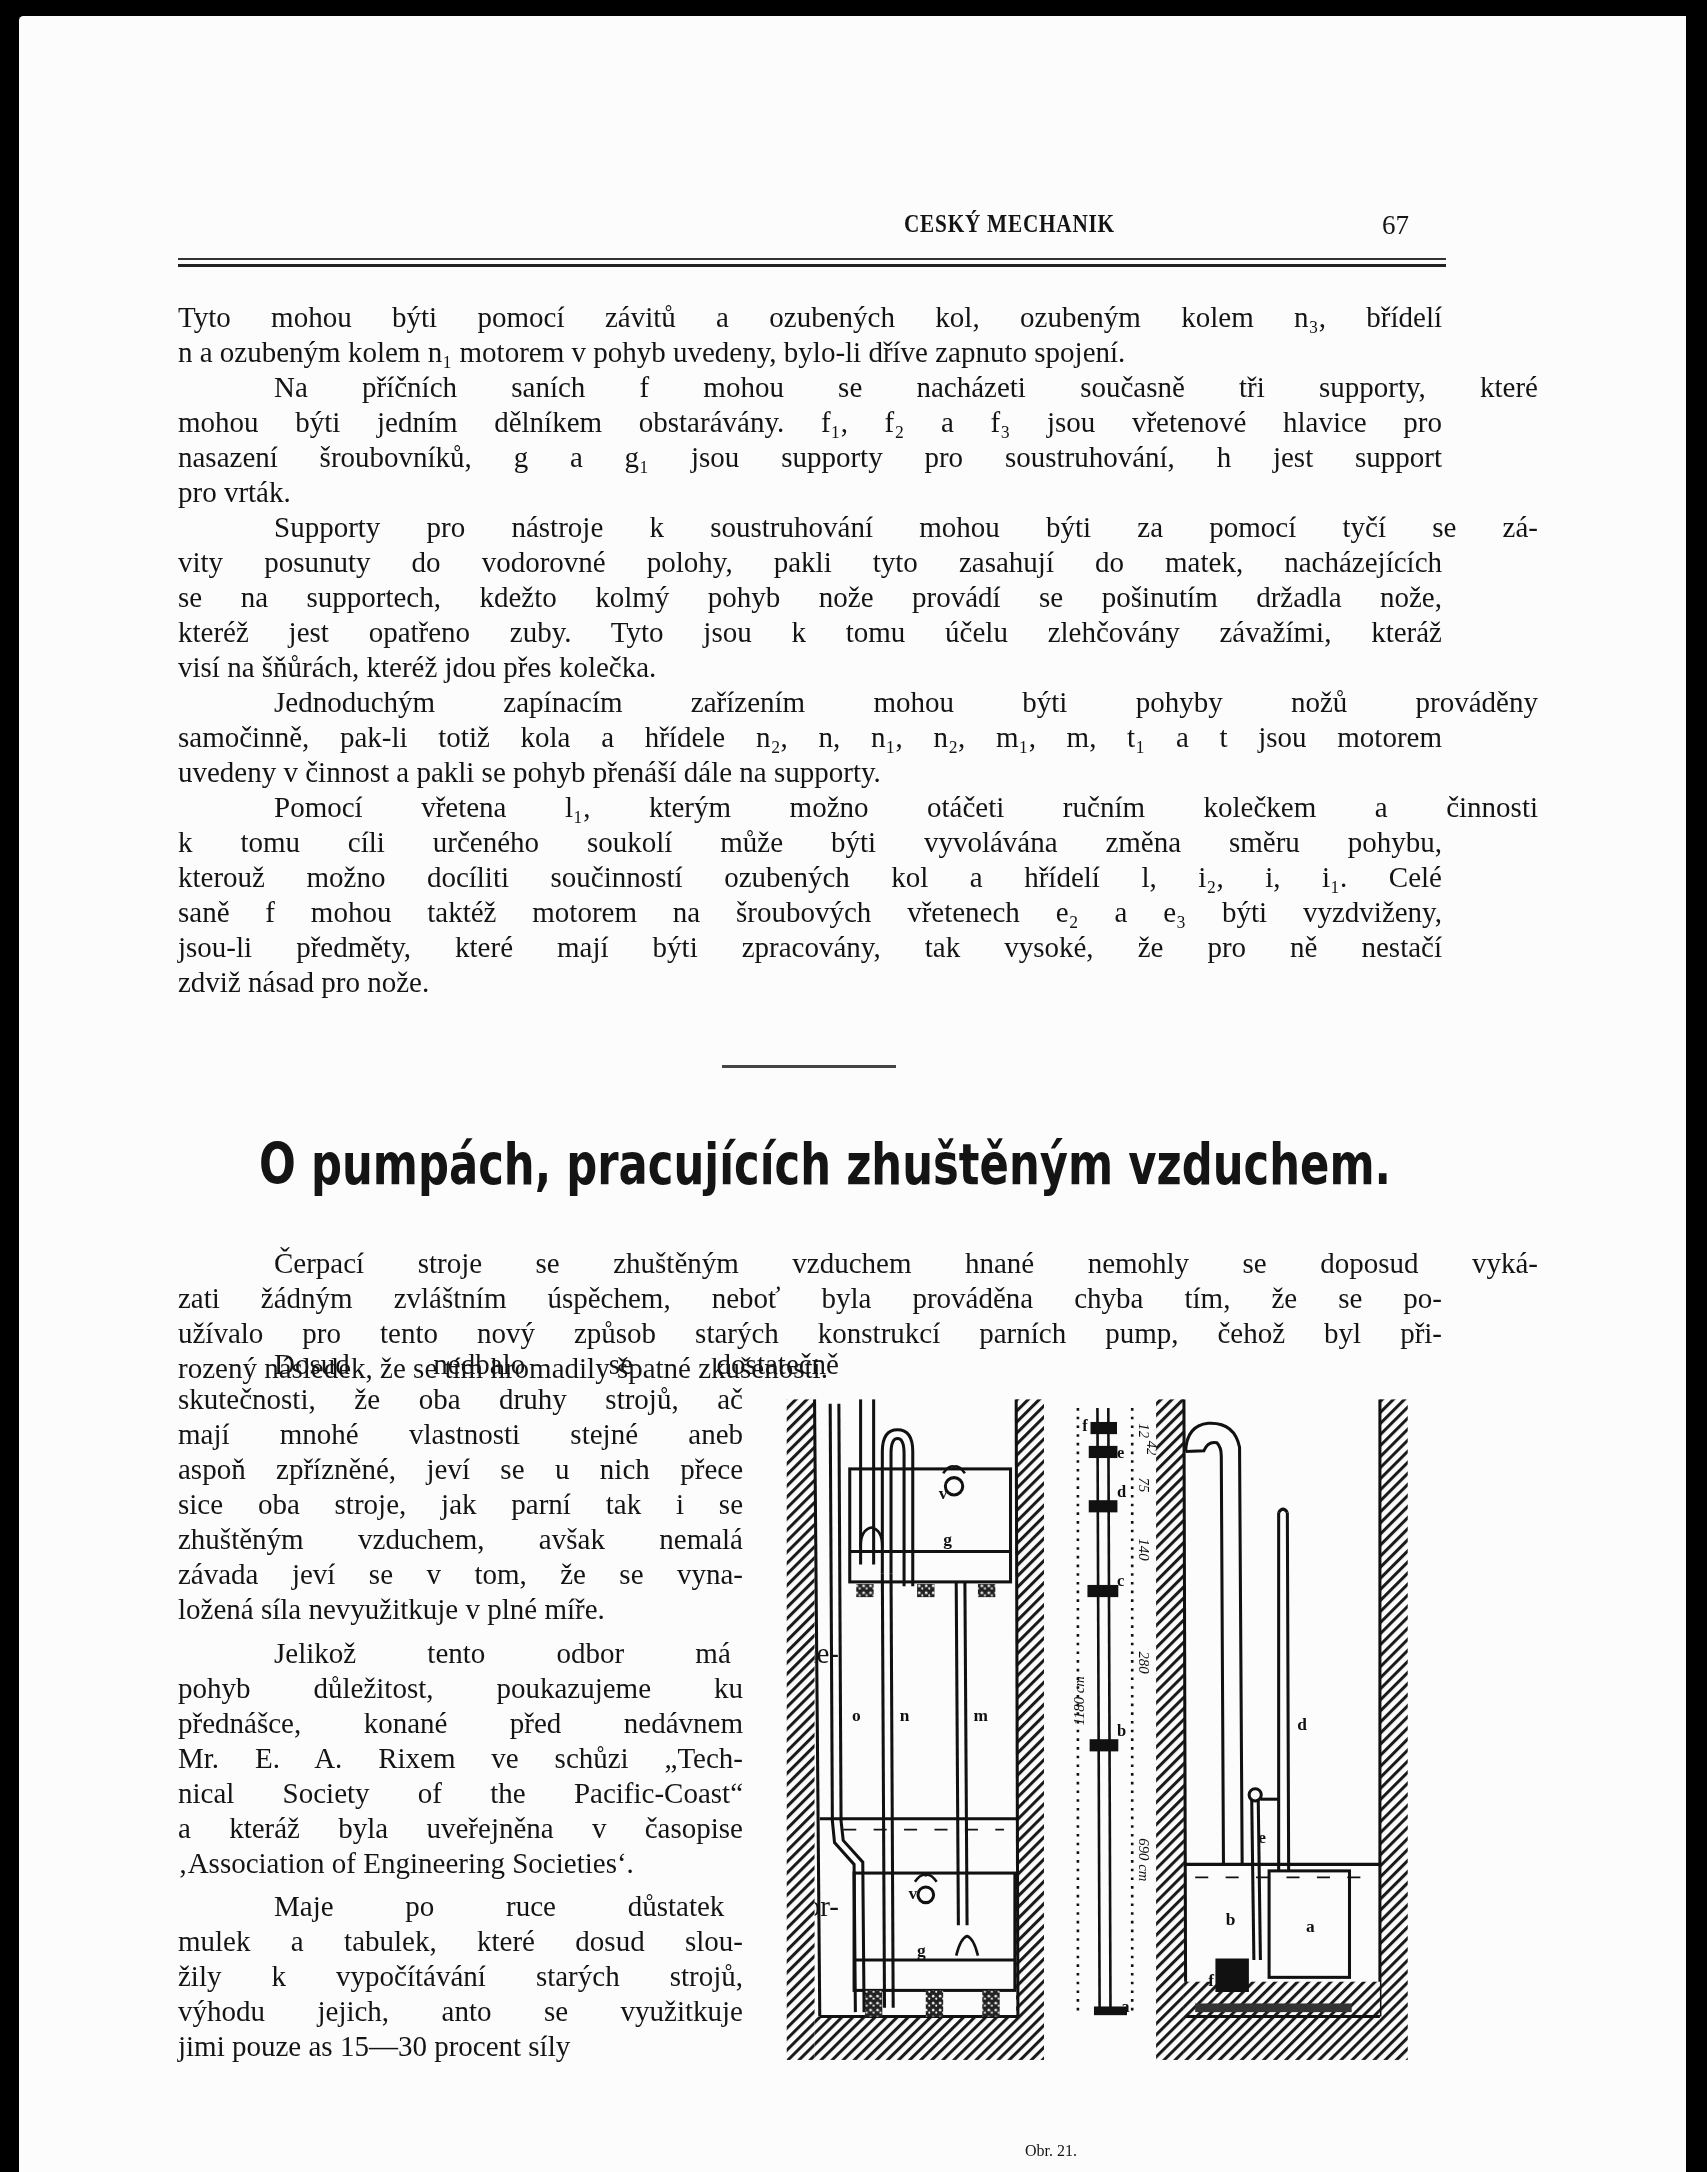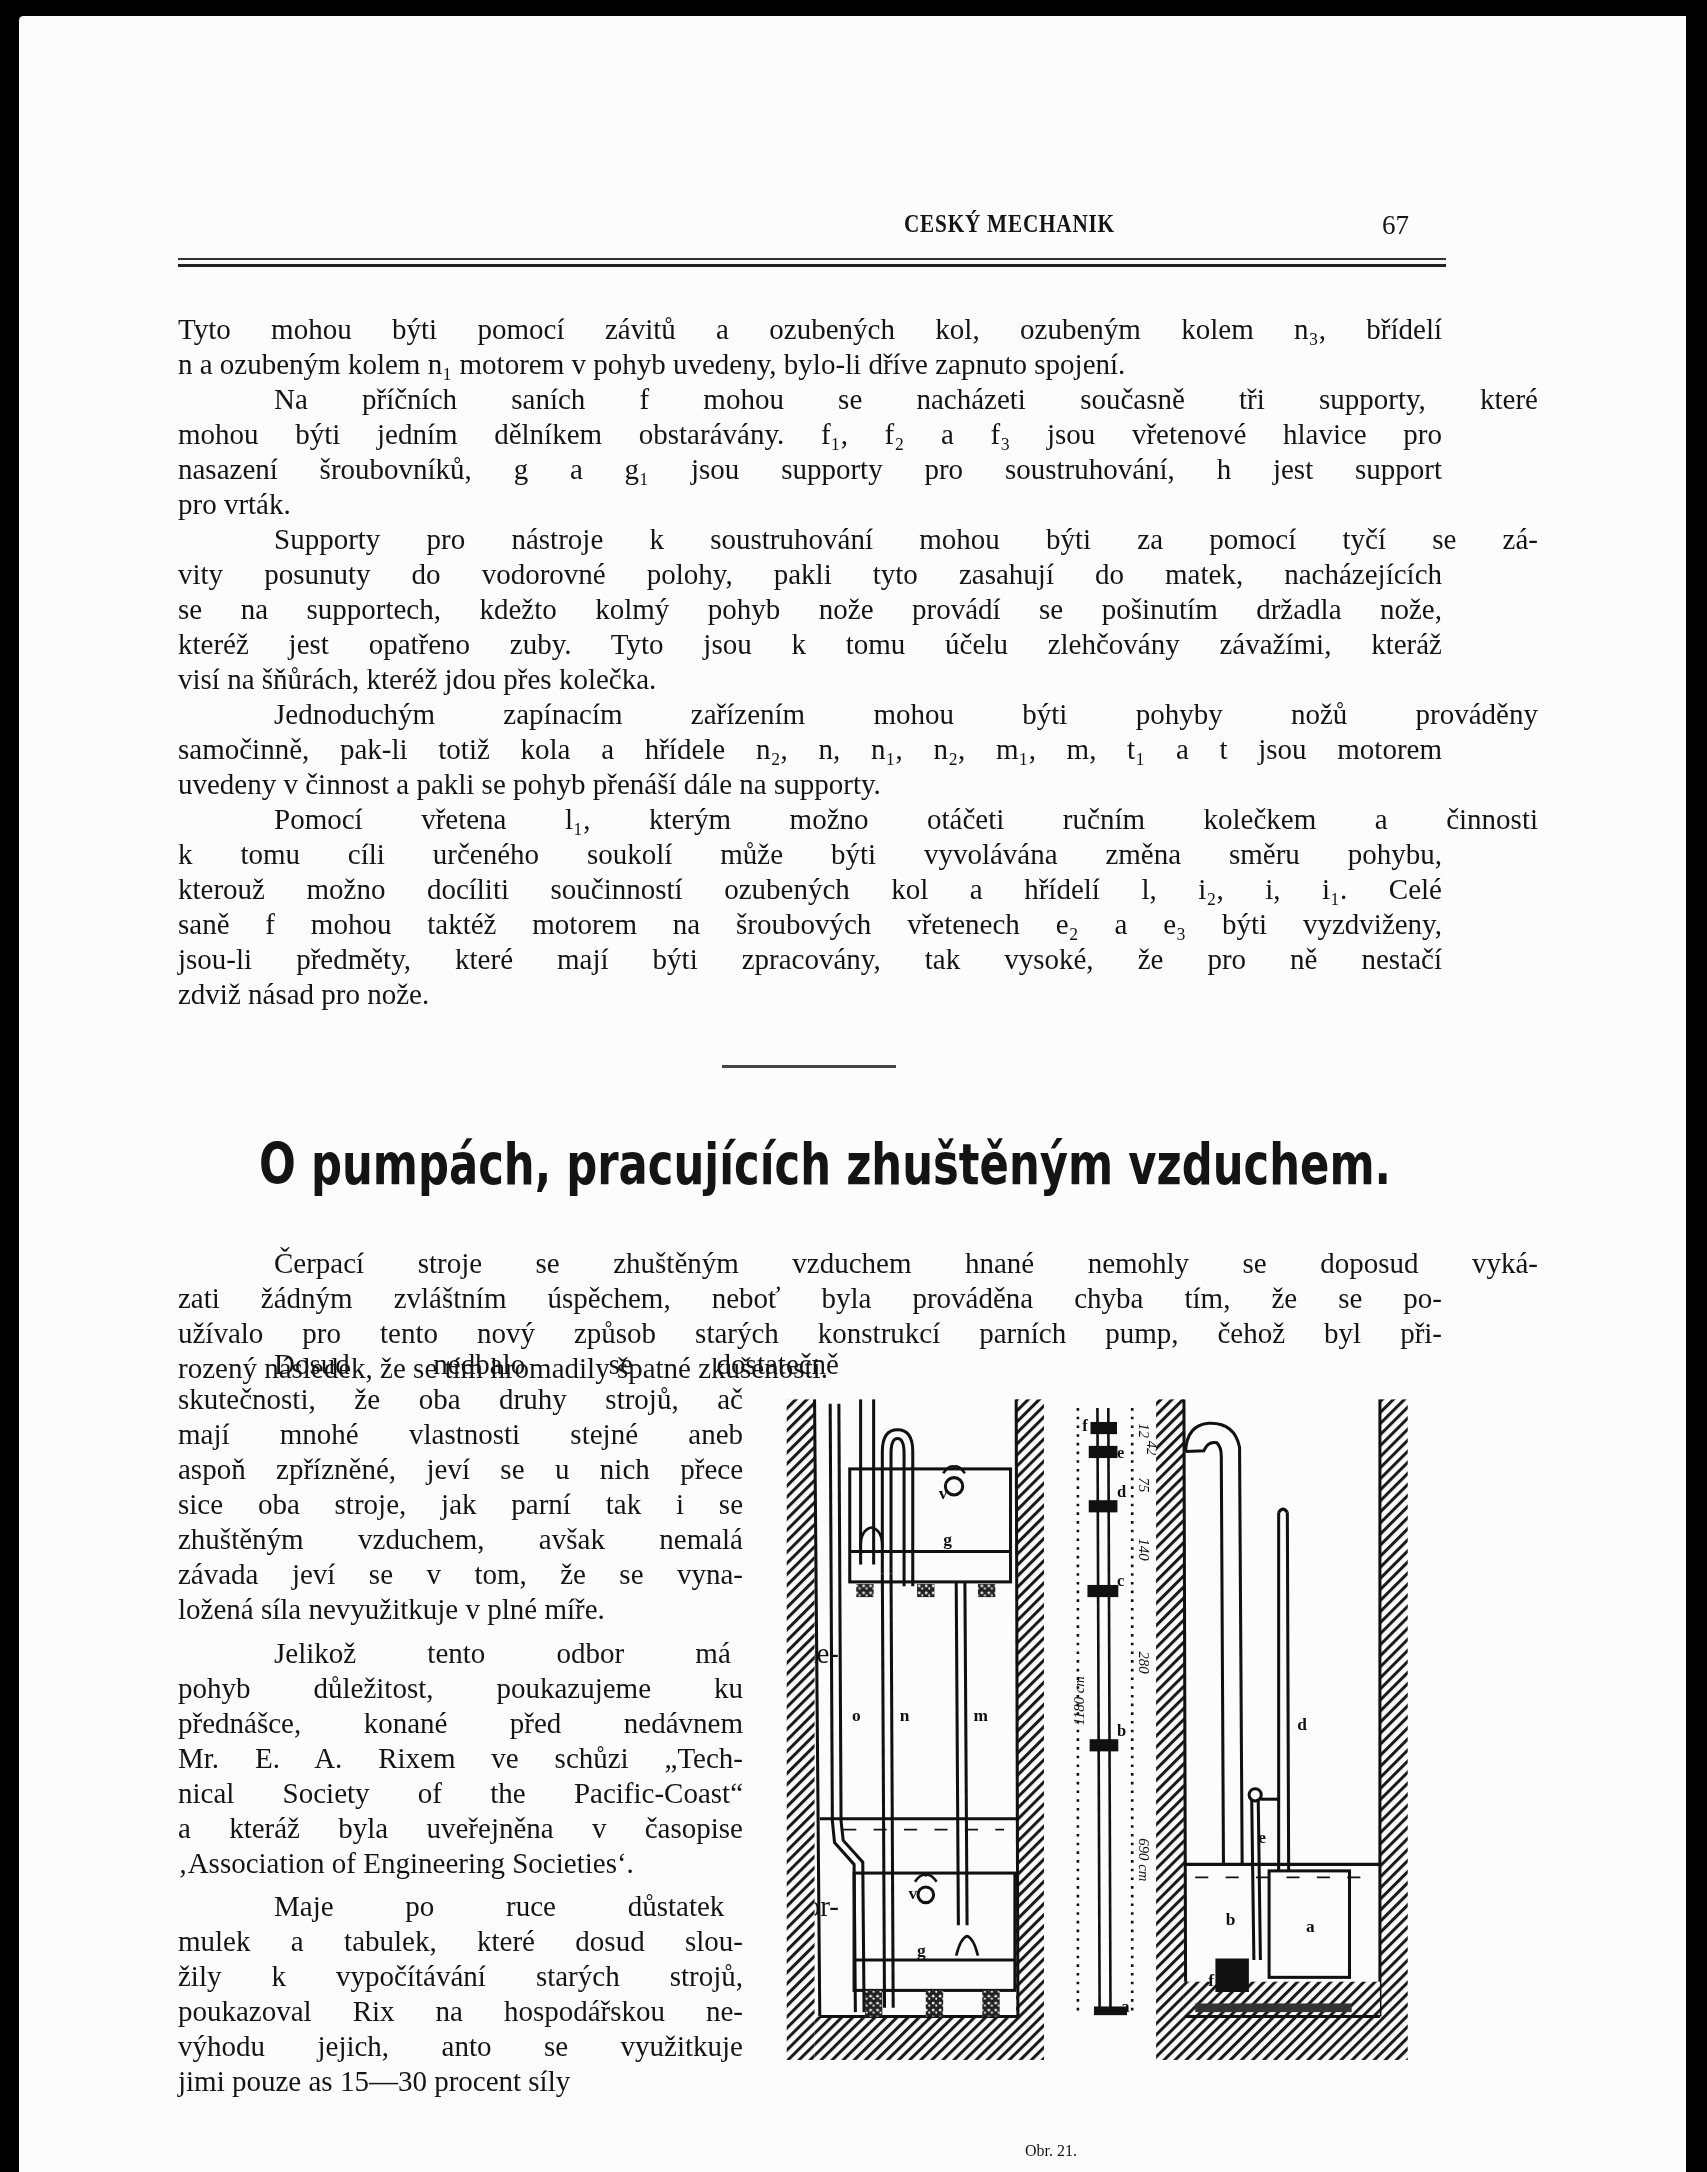--- a/index.html
+++ b/index.html
@@ -34,21 +34,21 @@
 
 <div class="page"></div>
 
 <div class="header">
   <span class="title">CESKÝ MECHANIK</span>
   <span class="pagenum">67</span>
 </div>
 <div class="rule1"></div>
 <div class="rule2"></div>
 
-<div class="text wide" id="cont" style="left:178px; top:312px;">
+<div class="text wide" id="cont" style="left:178px; top:300px;">
     <div>
       <span class="line">Tyto mohou býti pomocí závitů a ozubených kol, ozubeným kolem n₃, břídelí</span>
       <span class="line last">n a ozubeným kolem n₁ motorem v pohyb uvedeny, bylo-li dříve zapnuto spojení.</span>
     </div>
     <div>
       <span class="line" style="padding-left: 96px;">Na příčních saních f mohou se nacházeti současně tři supporty, které</span>
       <span class="line">mohou býti jedním dělníkem obstarávány. f₁, f₂ a f₃ jsou vřetenové hlavice pro</span>
       <span class="line">nasazení šroubovníků, g a g₁ jsou supporty pro soustruhování, h jest support</span>
       <span class="line last">pro vrták.</span>
     </div>
@@ -104,21 +104,20 @@
       <span class="line">přednášce, konané před nedávnem</span>
       <span class="line">Mr. E. A. Rixem ve schůzi „Tech-</span>
       <span class="line">nical Society of the Pacific-Coast“</span>
       <span class="line">a kteráž byla uveřejněna v časopise</span>
       <span class="line last">‚Association of Engineering Societies‘.</span>
     </div>
     <div>
       <span class="line" style="padding-left: 96px;">Maje po ruce důstatek for-</span>
       <span class="line">mulek a tabulek, které dosud slou-</span>
       <span class="line">žily k vypočítávání starých strojů,</span>
-      <span class="line">poukazoval Rix na hospodářskou ne-</span>
       <span class="line">výhodu jejich, anto se využitkuje</span>
       <span class="line last">jimi pouze as 15—30 procent síly</span>
     </div>
   </div>
 
 <div class="figure">
   <svg width="678" height="704" viewBox="0 0 1560 1620" xmlns="http://www.w3.org/2000/svg">
     <defs>
       <pattern id="hatch" width="18" height="18" patternUnits="userSpaceOnUse" patternTransform="rotate(45)">
         <rect width="18" height="18" fill="#fcfcfc"></rect>

